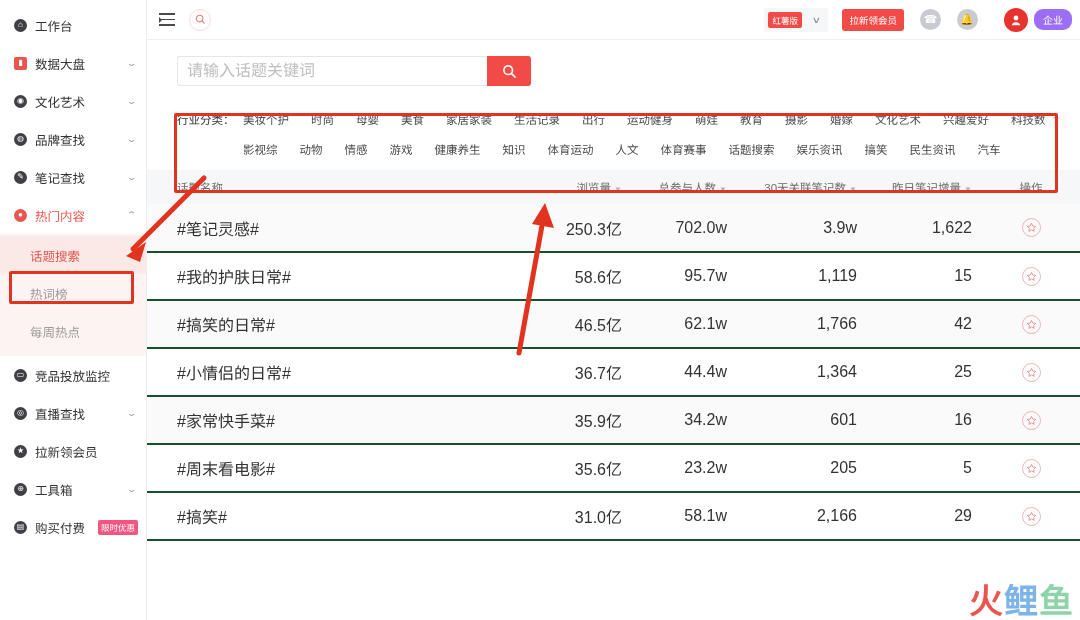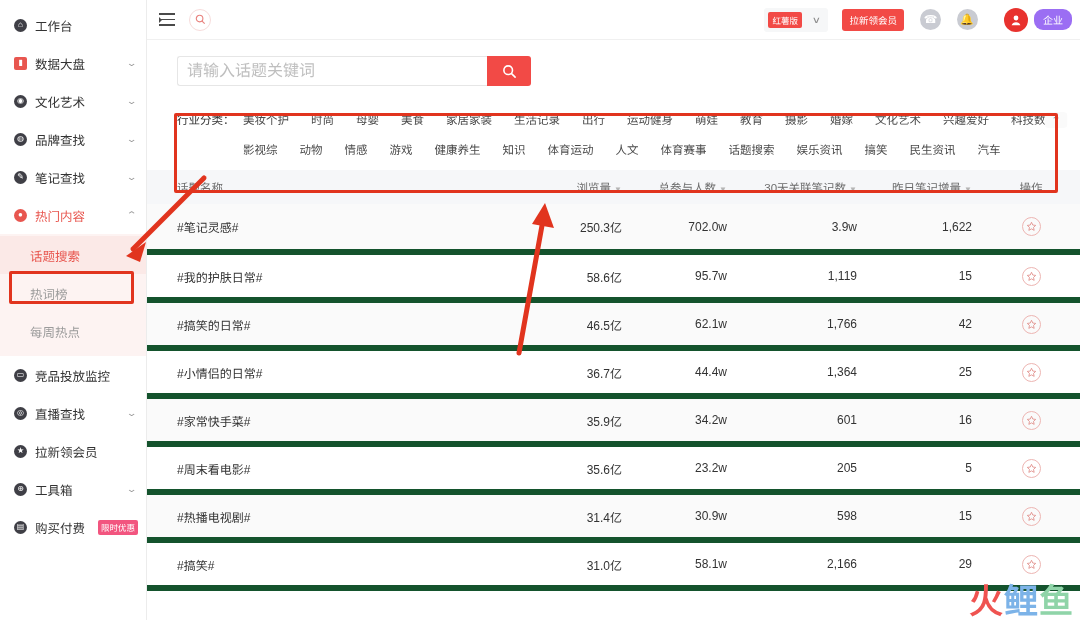--- a/index.html
+++ b/index.html
@@ -191,22 +191,22 @@
 
   
   .tbl { width: 100%; border-collapse: collapse; table-layout: fixed; }
   .tbl th {
     background: #f6f7f9; height: 34px; font-size: 11.5px; color: #6b6b6b;
     font-weight: normal; text-align: right; padding-right: 10px; white-space: nowrap;
   }
   .tbl th.name { text-align: left; padding-left: 30px; }
   .tbl th.op { text-align: center; padding-right: 0; }
   .tbl td {
-    height: 48px; font-size: 12px; color: #333; text-align: right; padding-right: 10px;
-    border-bottom: 6px solid #14532d; white-space: nowrap;
+    height: 48px; font-size: 16px; color: #333; text-align: right; padding-right: 10px;
+    border-bottom: 2px solid #14532d; white-space: nowrap;
   }
   .tbl td.name { text-align: left; padding-left: 30px; }
   .tbl td.op { text-align: center; padding-right: 0; }
   .tbl tr.alt td { background: #fafafa; }
   .sort-caret { color: #b5b5b5; font-size: 8px; margin-left: 3px; }
   .fav {
     width: 19px; height: 19px; border-radius: 50%; border: 1px solid #edb5b2;
     display: inline-flex; align-items: center; justify-content: center;
     cursor: pointer;
   }
@@ -489,32 +489,20 @@
                 <td>35.6亿</td>
                 <td>23.2w</td>
                 <td>205</td>
                 <td>5</td>
                 <td class="op"><span class="fav">
                     <svg width="11" height="11" viewBox="0 0 12 12">
                       <polygon points="6,1.4 7.4,4.4 10.6,4.8 8.2,7 8.9,10.2 6,8.6 3.1,10.2 3.8,7 1.4,4.8 4.6,4.4" fill="none" stroke="#e08a86" stroke-width="0.9" stroke-linejoin="round"></polygon>
                     </svg>
                   </span></td>
               </tr>
-              <tr class="alt">
-                <td class="name">#热播电视剧#</td>
-                <td>31.4亿</td>
-                <td>30.9w</td>
-                <td>598</td>
-                <td>15</td>
-                <td class="op"><span class="fav">
-                    <svg width="11" height="11" viewBox="0 0 12 12">
-                      <polygon points="6,1.4 7.4,4.4 10.6,4.8 8.2,7 8.9,10.2 6,8.6 3.1,10.2 3.8,7 1.4,4.8 4.6,4.4" fill="none" stroke="#e08a86" stroke-width="0.9" stroke-linejoin="round"></polygon>
-                    </svg>
-                  </span></td>
-              </tr>
               <tr>
                 <td class="name">#搞笑#</td>
                 <td>31.0亿</td>
                 <td>58.1w</td>
                 <td>2,166</td>
                 <td>29</td>
                 <td class="op"><span class="fav">
                     <svg width="11" height="11" viewBox="0 0 12 12">
                       <polygon points="6,1.4 7.4,4.4 10.6,4.8 8.2,7 8.9,10.2 6,8.6 3.1,10.2 3.8,7 1.4,4.8 4.6,4.4" fill="none" stroke="#e08a86" stroke-width="0.9" stroke-linejoin="round"></polygon>
                     </svg>

